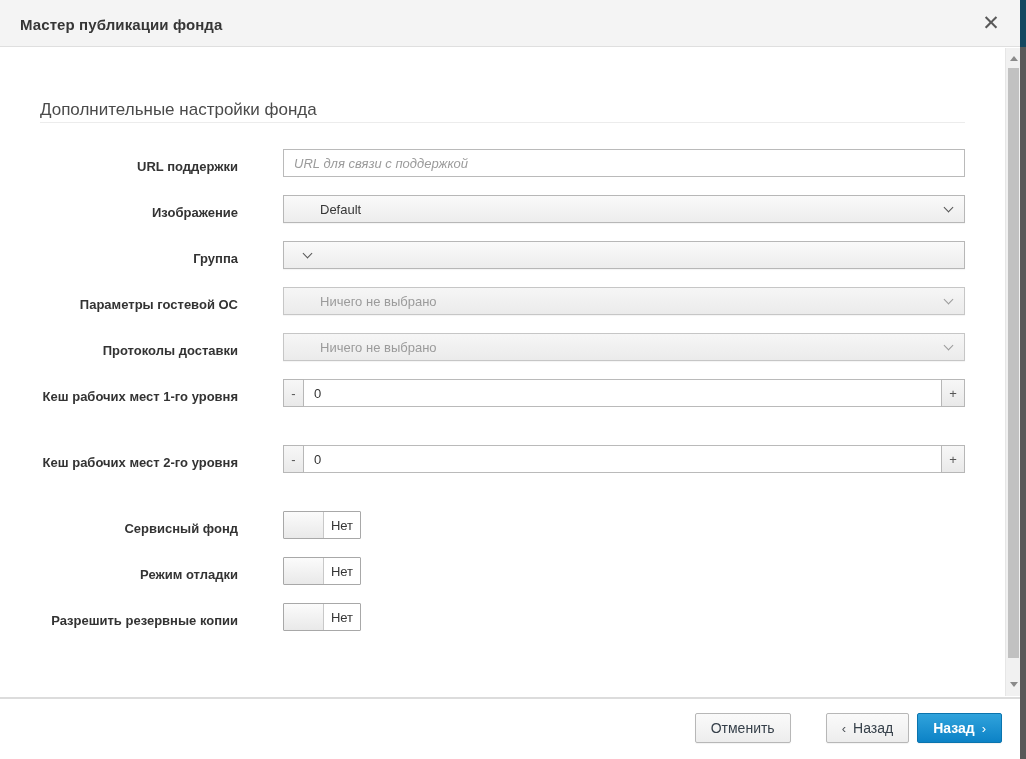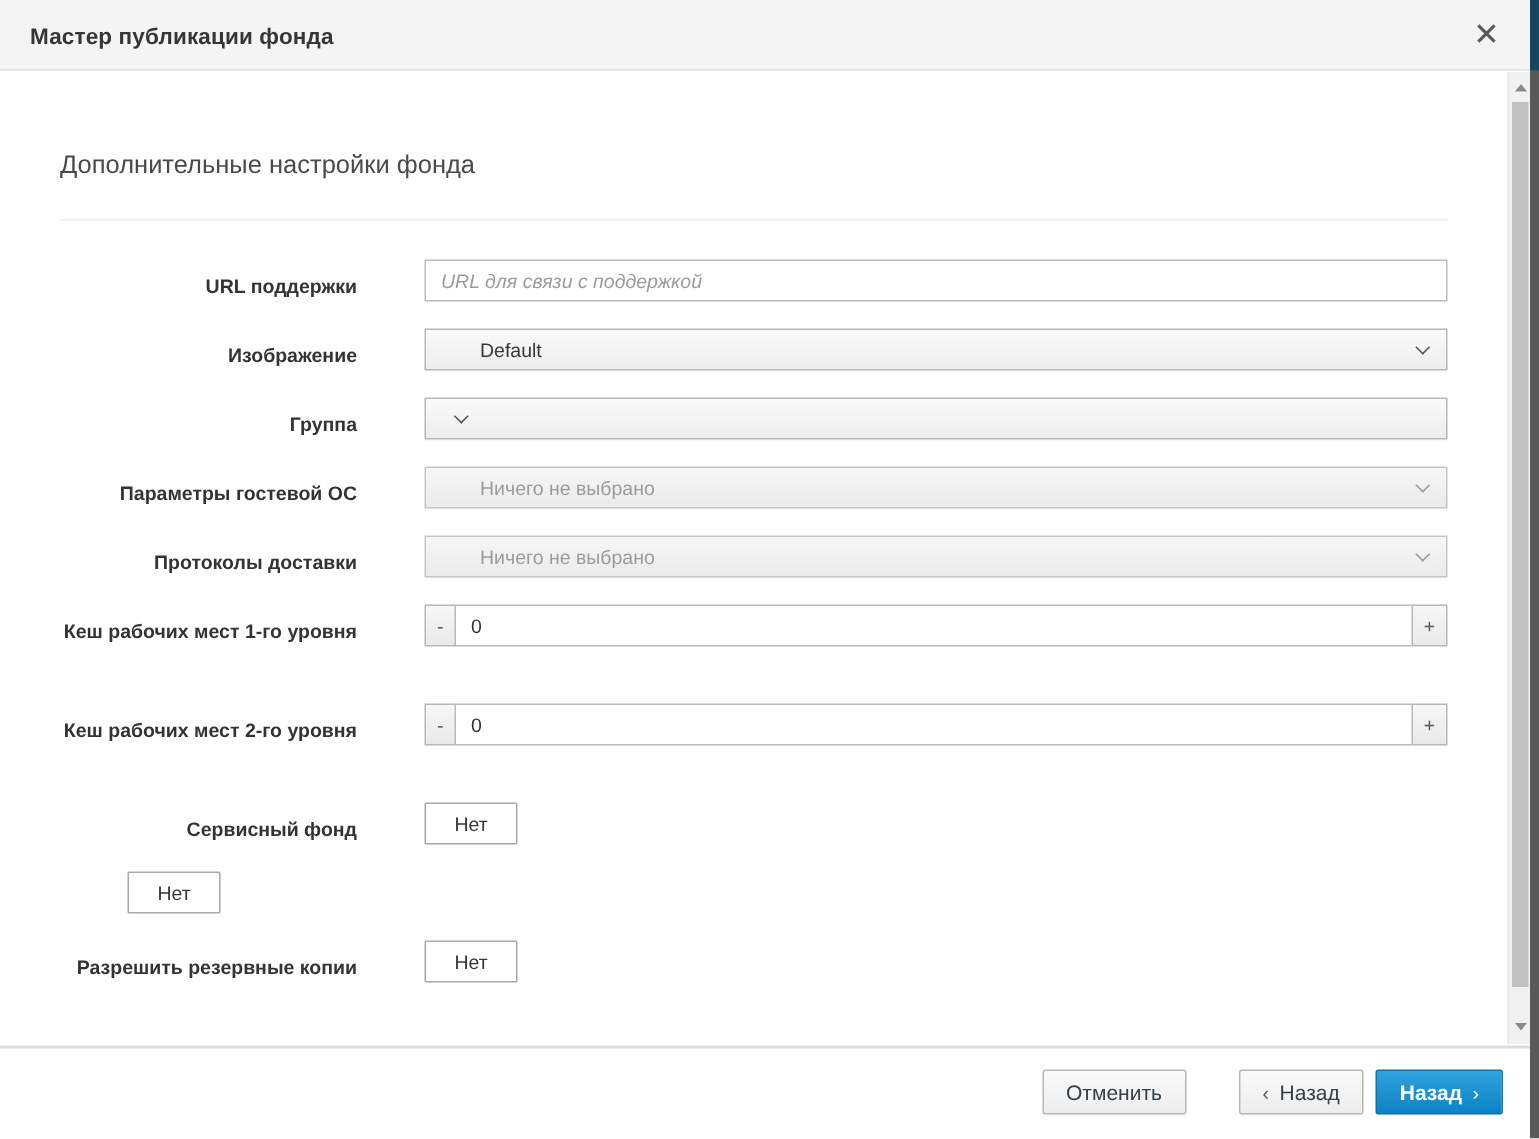--- a/index.html
+++ b/index.html
@@ -32,21 +32,21 @@
     font-family: "DejaVu Sans", sans-serif;
   }
 
   
   .content {
     position: absolute; top: 48px; left: 0; width: 1005px; bottom: 63px;
     background: #fff; padding: 52px 40px 0 40px; overflow: hidden;
   }
   .section-title {
     font-size: 17px; font-weight: 400; color: #4a4a4a;
-    padding-bottom: 26px; border-bottom: 1px solid #ececec;
+    padding-bottom: 2px; border-bottom: 1px solid #ececec;
     margin-bottom: 26px;
   }
   .form-row { display: flex; margin-bottom: 18px; }
   .form-row.tall { margin-bottom: 38px; }
   .form-row.last { margin-bottom: 0; }
   .form-label {
     width: 198px; flex: none;
     text-align: right;
     font-size: 13px; font-weight: 600; color: #333;
     padding-top: 7px; line-height: 21px;
@@ -95,23 +95,23 @@
   .spin-btn.plus { width: 24px; }
   .spinner .spin-input {
     flex: 1; height: 28px;
     border: 1px solid #bababa; border-left: none; border-right: none;
     padding: 0 10px; font-size: 13px; color: #333; background: #fff;
     font-family: "Liberation Sans", sans-serif;
   }
 
   
   .toggle {
-    width: 62px; height: 28px;
+    width: 78px; height: 28px;
     border: 1px solid #a8a8a8; background: #fff;
-    display: flex; cursor: pointer; border-radius: 1px; flex-direction: column;
+    display: flex; cursor: pointer; border-radius: 1px;
   }
   .toggle .handle {
     width: 40px; flex: none;
     background: linear-gradient(to bottom, #fbfbfb 0%, #e9e9e9 100%);
     border-right: 1px solid #c8c8c8;
   }
   .toggle .toggle-label {
     flex: 1; display: flex; align-items: center; justify-content: center;
     font-size: 13px; color: #363636; background: #fff;
   }
@@ -256,20 +256,21 @@
       <label class="form-label">Сервисный фонд</label>
       <div class="form-control-col">
         <div class="toggle">
           <span class="handle"></span>
           <span class="toggle-label">Нет</span>
         </div>
       </div>
     </div>
 
     <div class="form-row">
+      <label class="form-label">Режим отладки</label>
       <div class="form-control-col">
         <div class="toggle">
           <span class="handle"></span>
           <span class="toggle-label">Нет</span>
         </div>
       </div>
     </div>
 
     <div class="form-row last">
       <label class="form-label">Разрешить резервные копии</label>

